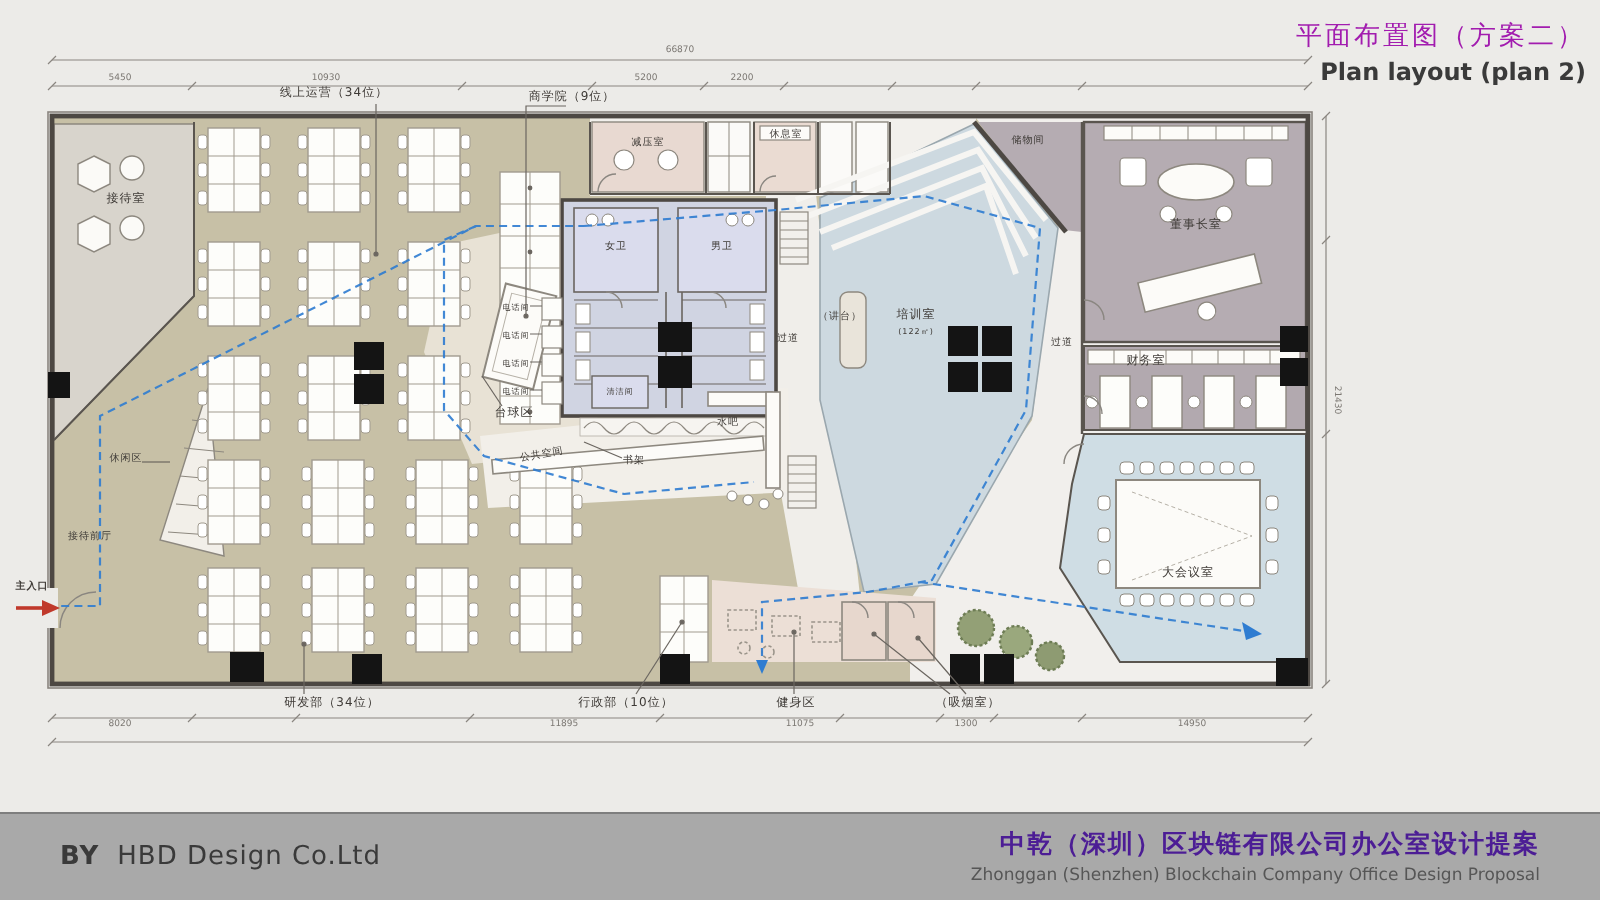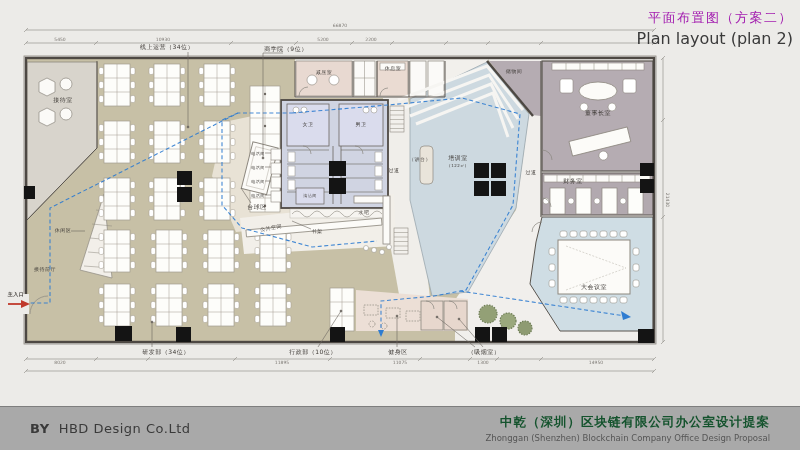--- a/index.html
+++ b/index.html
@@ -9,28 +9,28 @@
   .lbl{position:absolute;transform:translate(-50%,-50%);font-size:6px;color:#3e3a36;
        white-space:nowrap;letter-spacing:.5px;line-height:1;}
   .s5{font-size:5px}.s4{font-size:4px}
   .bold{font-weight:bold}
   .rot{transform:translate(-50%,-50%) rotate(-10deg)}
   .dim{position:absolute;transform:translate(-50%,-50%);font-size:4.5px;color:#7c7873;
        white-space:nowrap;line-height:1;}
   .vert{transform:translate(-50%,-50%) rotate(90deg)}
   .titleblock{position:absolute;right:7px;top:9px;text-align:right;}
   .t-zh{font-size:13px;color:#a21caf;letter-spacing:1.5px;}
-  .t-en{font-size:16px;color:#3a3a3a;margin-top:2px;}
+  .t-en{font-size:12px;color:#3a3a3a;margin-top:2px;font-weight:bold;}
   .footer{position:absolute;left:0;right:0;bottom:0;height:44px;background:#a9a9a9;
           border-top:1px solid #7e7e7e;display:flex;align-items:center;
           justify-content:space-between;padding:0 30px;box-sizing:border-box;}
   .f-left{font-size:13px;color:#3a3a3a;letter-spacing:.5px;}
   .f-by{font-weight:bold;margin-right:9px;}
   .f-right{text-align:right;}
-  .f-zh{font-size:12.5px;font-weight:bold;color:#14532d;letter-spacing:1px;}
+  .f-zh{font-size:12.5px;font-weight:bold;color:#4c1d95;letter-spacing:1px;}
   .f-en{font-size:8.5px;color:#565656;margin-top:2px;}
 </style>
 </head>
 <body>
 
 <div id="sheet">
 
 <svg id="plan-svg" width="800" height="450" viewBox="0 0 800 450">
   <defs>
     <g id="dk">

